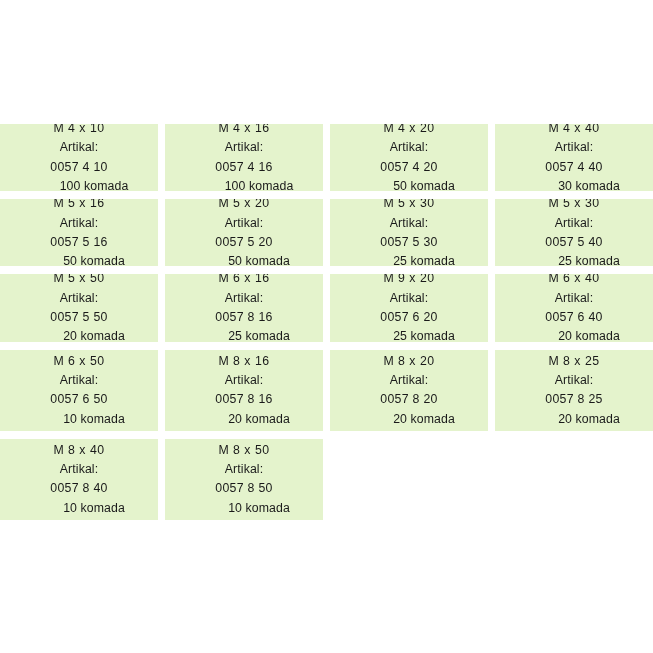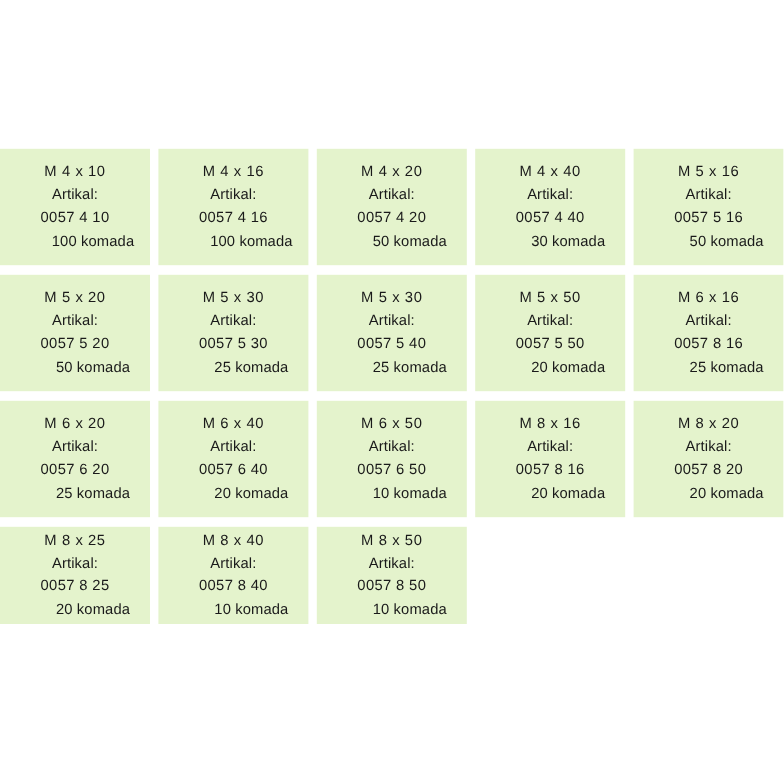--- a/index.html
+++ b/index.html
@@ -24,21 +24,21 @@
   #grid-wrap {
     position: absolute;
     left: 0;
     top: 124px;
     width: 653px;
     height: 396px;
     box-sizing: border-box;
   }
   .grid {
     display: grid;
-    grid-template-columns: repeat(5, 1fr);
+    grid-template-columns: repeat(4, 1fr);
     grid-template-rows: repeat(3, 1fr);
     column-gap: 7px;
     row-gap: 8px;
     width: 100%;
     height: 100%;
     background: #ffffff;
   }
   .cell {
     background: #e4f3cc;
     display: flex;
@@ -133,21 +133,21 @@
           <span class="line line-code">0057 5 50</span>
           <span class="line line-qty">20 komada</span>
         </div>
         <div class="cell">
           <span class="line line-size">M 6 x 16</span>
           <span class="line line-label">Artikal:</span>
           <span class="line line-code">0057 8 16</span>
           <span class="line line-qty">25 komada</span>
         </div>
         <div class="cell">
-          <span class="line line-size">M 6 x 20</span>
+          <span class="line line-size">M 9 x 20</span>
           <span class="line line-label">Artikal:</span>
           <span class="line line-code">0057 6 20</span>
           <span class="line line-qty">25 komada</span>
         </div>
         <div class="cell">
           <span class="line line-size">M 6 x 40</span>
           <span class="line line-label">Artikal:</span>
           <span class="line line-code">0057 6 40</span>
           <span class="line line-qty">20 komada</span>
         </div>

